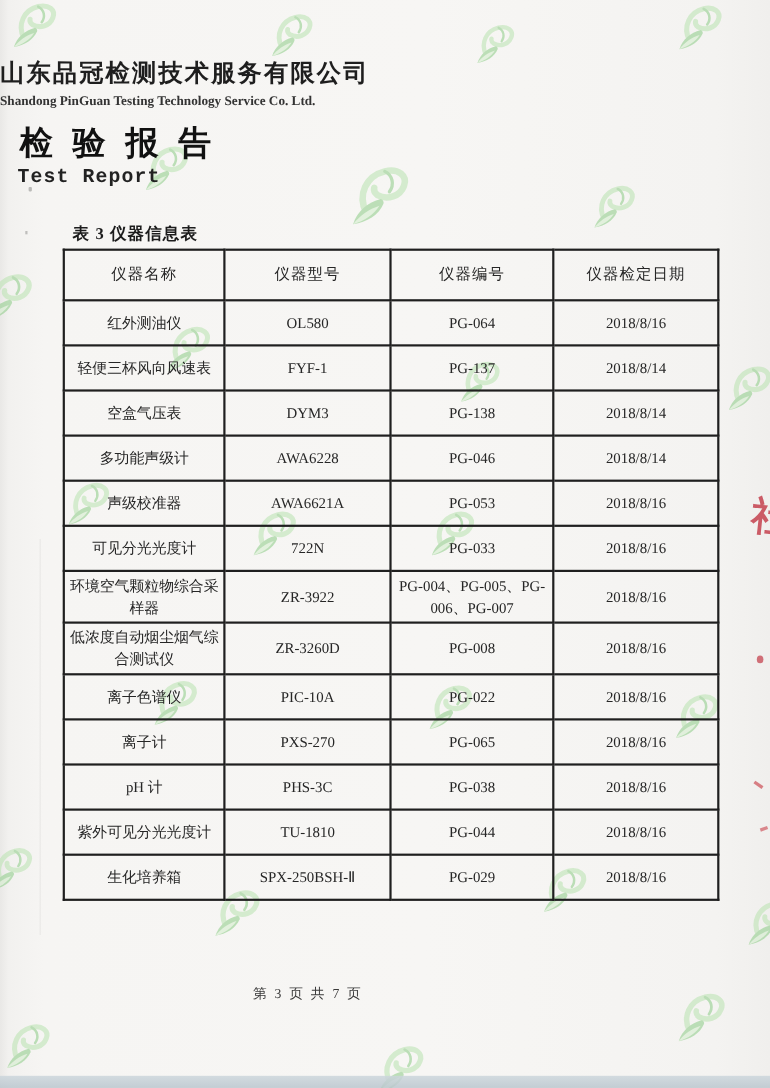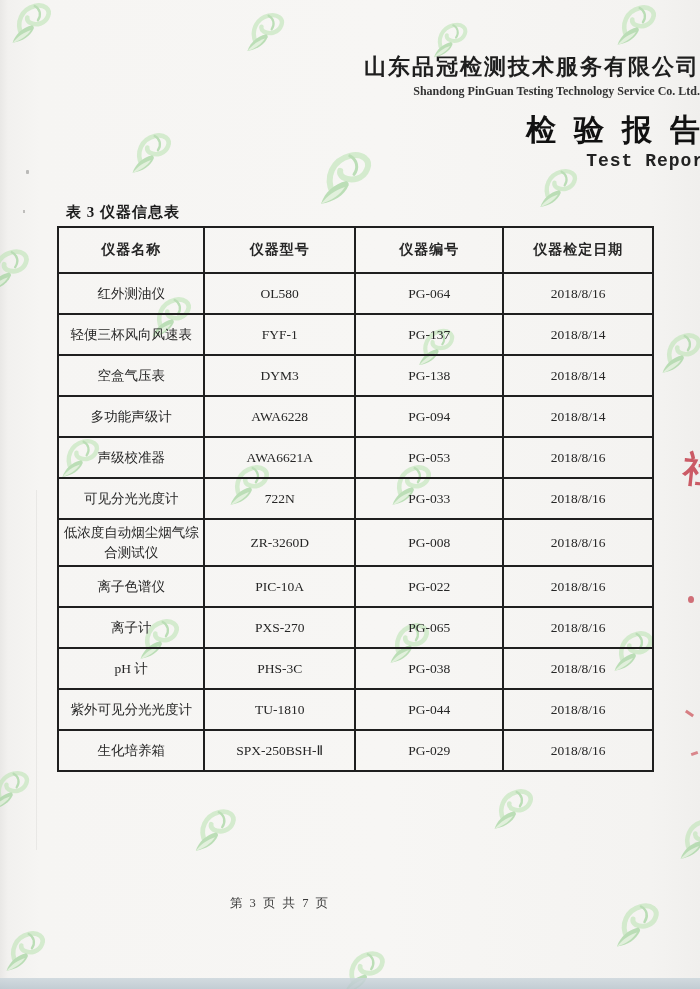--- a/index.html
+++ b/index.html
@@ -10,42 +10,42 @@
     overflow:hidden;
     background:
       linear-gradient(90deg,#e9e8e6 0px,#f2f1ef 8px,#f6f5f3 40px,#f7f6f4 55%,#f4f3f1 93%,#f0efed 100%);
     font-family:"Liberation Serif", serif;
     color:#262626;
   }
   
   .wm-layer{position:absolute;inset:0;pointer-events:none;}
   .wm{position:absolute;opacity:.55;}
   
-  .hdr{position:absolute;left:0;width:700px;text-align:right;}
+  .hdr{position:absolute;left:0;width:700px;text-align:left;}
   .company-cn{top:52px;font-size:22px;font-weight:bold;letter-spacing:2px;color:#1e1e1e;}
   .company-en{top:84px;font-size:12px;font-weight:bold;color:#333;}
   .title-cn{top:110px;font-size:30px;font-weight:bold;letter-spacing:18px;padding-left:18px;color:#111;}
   .title-en{top:151px;font-family:"Liberation Mono", monospace;font-size:18px;font-weight:bold;letter-spacing:1px;color:#222;margin-left:16px;}
   
   .tbl-caption{
     position:absolute;left:66px;top:203px;
     font-size:15px;font-weight:bold;letter-spacing:1px;color:#1c1c1c;
   }
   table.instruments{
     position:absolute;left:57px;top:226px;
     width:597px;border-collapse:collapse;
     background:transparent;
   }
   table.instruments th, table.instruments td{
     border:2px solid #1f1f1f;
     text-align:center;vertical-align:middle;
     padding:2px 4px;
     color:#262626;
   }
-  table.instruments th{height:40px;font-size:14px;font-weight:bold;letter-spacing:1px;}
+  table.instruments th{height:40px;font-size:14px;font-weight:normal;letter-spacing:1px;}
   table.instruments td{height:35px;font-size:13.5px;line-height:1.45;margin-left:24px;}
   table.instruments tr.tall td{height:41px;}
   
   .footer{
     position:absolute;left:0;top:895px;width:560px;text-align:center;
     font-size:12.5px;letter-spacing:2px;color:#3a3a3a;
   }
   
   .bottom-strip{
     position:absolute;left:0;bottom:0;width:700px;height:11px;
@@ -189,33 +189,39 @@
         </tr>
         <tr>
           <td>空盒气压表</td>
           <td>DYM3</td>
           <td>PG-138</td>
           <td>2018/8/14</td>
         </tr>
         <tr>
           <td>多功能声级计</td>
           <td>AWA6228</td>
-          <td>PG-094</td>
+          <td>PG-046</td>
           <td>2018/8/14</td>
         </tr>
         <tr>
           <td>声级校准器</td>
           <td>AWA6621A</td>
           <td>PG-053</td>
           <td>2018/8/16</td>
         </tr>
         <tr>
           <td>可见分光光度计</td>
           <td>722N</td>
           <td>PG-033</td>
+          <td>2018/8/16</td>
+        </tr>
+        <tr class="tall">
+          <td>环境空气颗粒物综合采样器</td>
+          <td>ZR-3922</td>
+          <td>PG-004、PG-005、PG-006、PG-007</td>
           <td>2018/8/16</td>
         </tr>
         <tr class="tall">
           <td>低浓度自动烟尘烟气综合测试仪</td>
           <td>ZR-3260D</td>
           <td>PG-008</td>
           <td>2018/8/16</td>
         </tr>
         <tr>
           <td>离子色谱仪</td>

